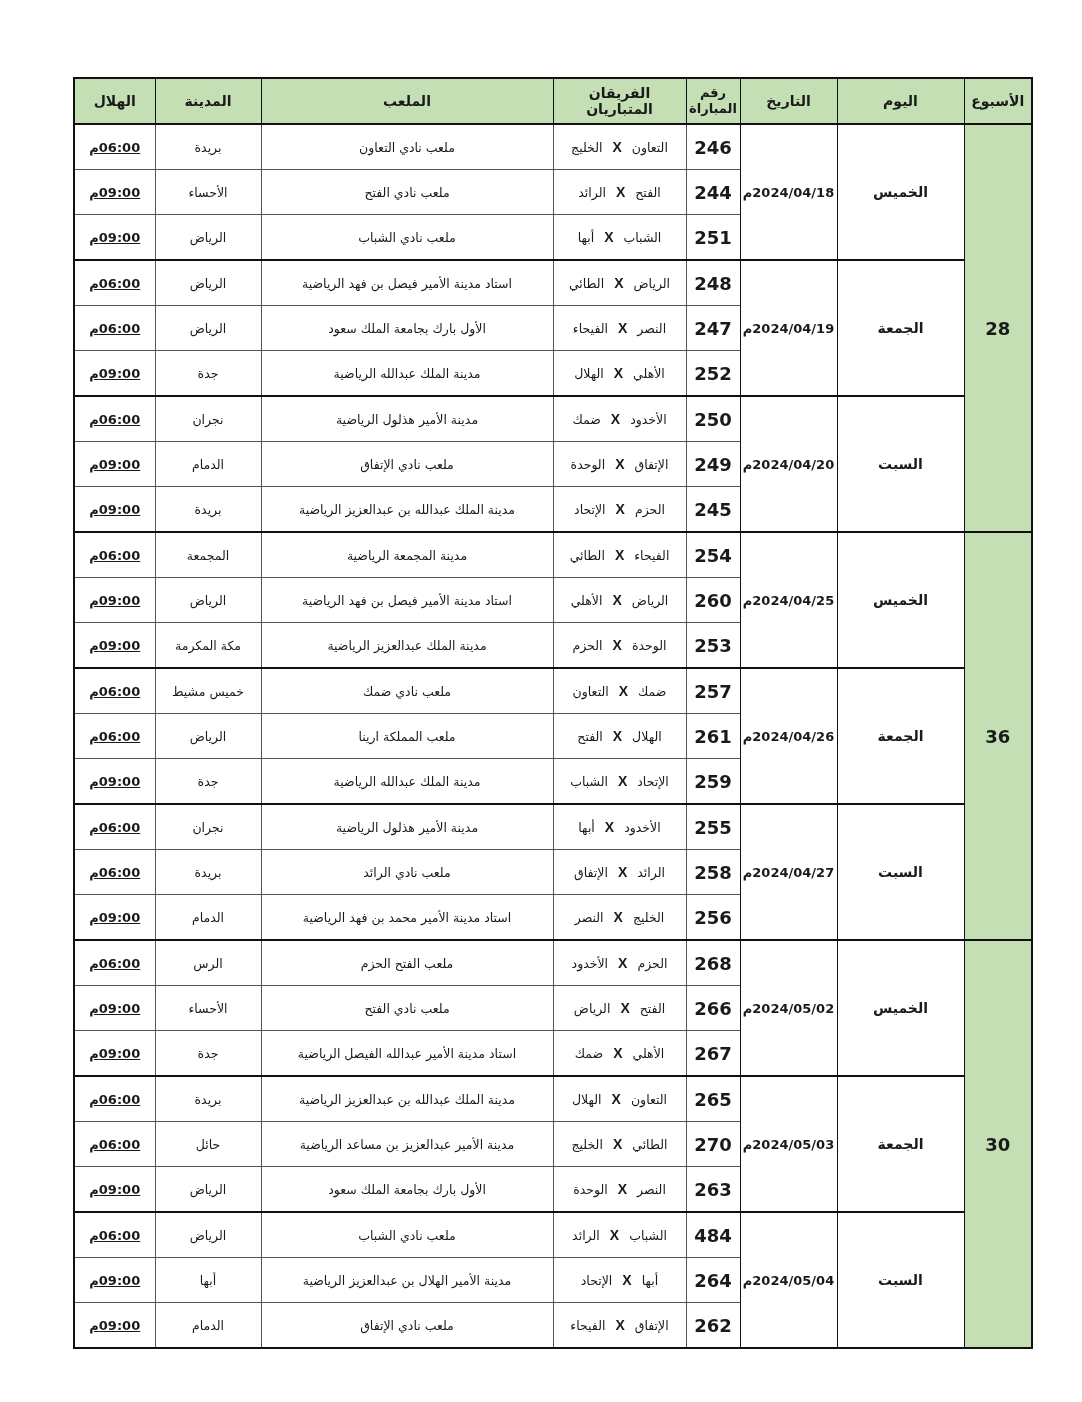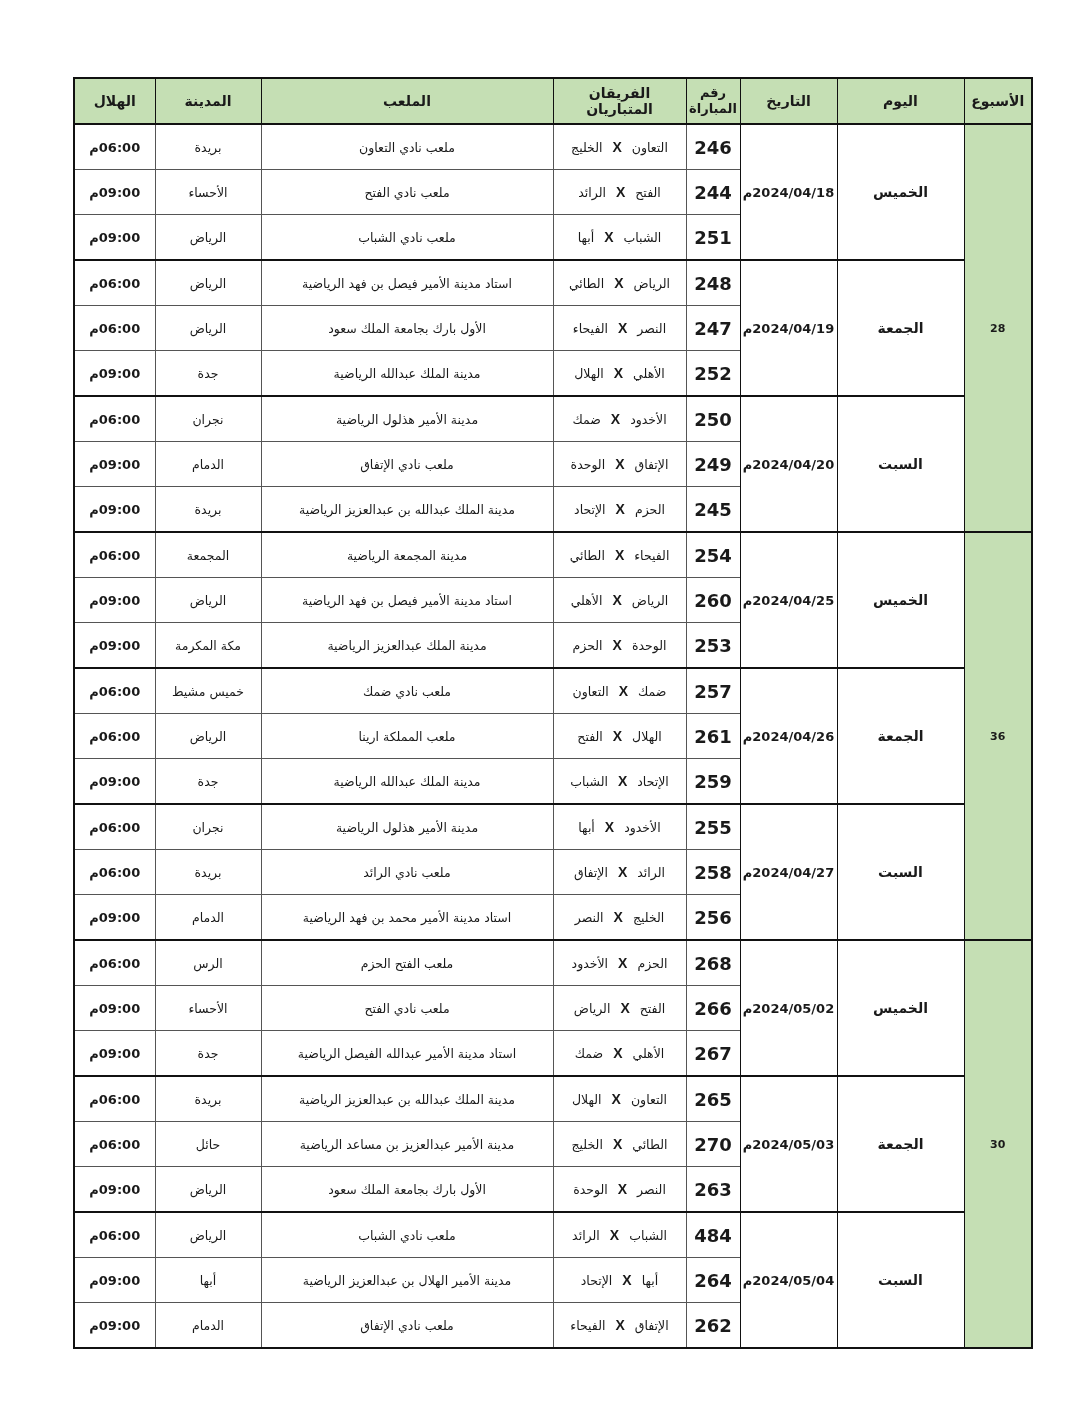--- a/index.html
+++ b/index.html
@@ -3,32 +3,32 @@
 <meta charset="utf-8">
 <style>
   html, body { margin:0; padding:0; background:#ffffff; }
   body { width:1082px; height:1402px; position:relative; font-family:"DejaVu Sans", sans-serif; color:#1a1a1a; }
   .sheet { position:absolute; left:73px; top:77px; width:958px; }
   table { border-collapse:collapse; width:958px; table-layout:fixed; direction:rtl; }
   th, td { border:1px solid #555; text-align:center; vertical-align:middle; padding:0; }
   th { background:#c5dfb4; height:44px; font-weight:bold; font-size:14px; border:1.5px solid #111; }
   th.num-h { font-size:13px; line-height:16px; }
   td { height:44px; font-size:12.5px; }
-  td.week { background:#c5dfb4; font-weight:bold; font-size:11px; }
+  td.week { background:#c5dfb4; font-weight:bold; font-size:18px; }
   td.day { font-weight:bold; font-size:14px; }
   td.date { font-weight:bold; font-size:13px;margin-left:44px; }
   td.num { font-weight:bold; font-size:18px; }
   td.time { font-weight:bold; font-size:13px; }
   td.teams { font-size:12.5px; white-space:nowrap; }
   .teams-wrap { display:flex; direction:rtl; justify-content:center; align-items:center; gap:10px; }
   .vs { font-weight:bold; font-family:"Liberation Sans", sans-serif; font-size:14px; }
   tr.group-start td { border-top:2.5px solid #111; }
   td.week, td.day, td.date { border-left:1.5px solid #111; border-right:1.5px solid #111; }
   table { border:2.5px solid #111; }
-  td.col-time { border-left:2.5px solid #111; }
+  td.col-time { border-left:2.5px solid #111;text-decoration:underline; }
 </style>
 </head>
 <body>
 
 <div class="sheet">
   <table>
     <colgroup>
       <col style="width:68px">
       <col style="width:127px">
       <col style="width:97px">

